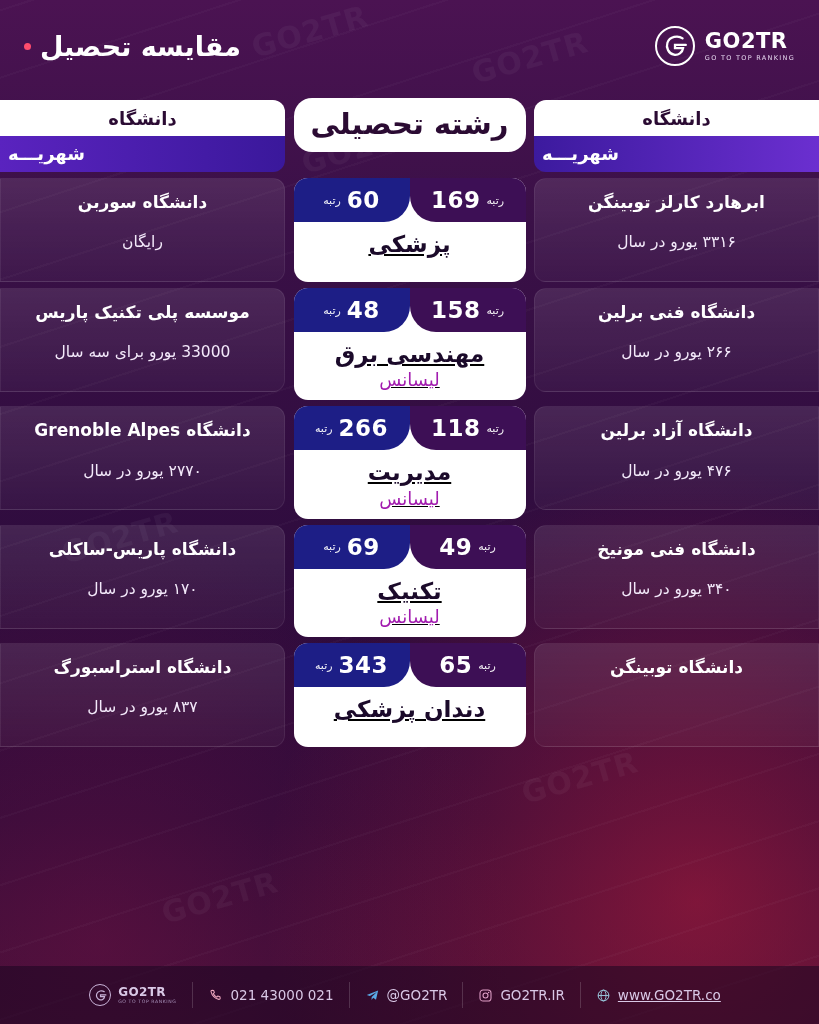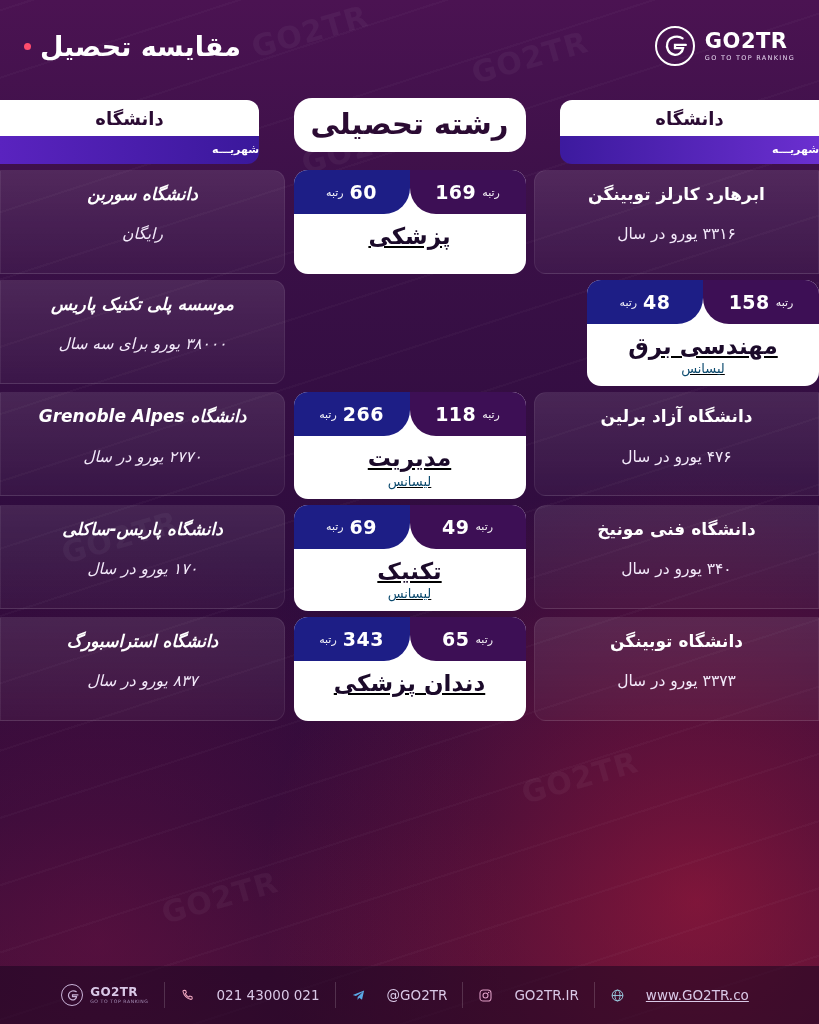--- a/index.html
+++ b/index.html
@@ -160,39 +160,39 @@
   .cols {
     position: relative;
     z-index: 3;
     display: flex;
     align-items: flex-start;
     justify-content: space-between;
     padding: 8px 0 0;
     gap: 8px;
   }
   .col-head {
-    width: 259px;
+    width: 285px;
     border-radius: 12px;
     overflow: hidden;
   }
   .col-head .uni {
     background: #ffffff;
     color: #2b0b33;
     font-size: 18px;
     font-weight: bold;
     text-align: center;
     padding: 8px 0 7px;
   }
   .col-head .fee {
     background: linear-gradient(90deg, #3c1a9e, #6b2fd0);
     color: #ffffff;
-    font-size: 11px;
-    font-weight: bold;
-    text-align: right;
-    padding: 7px 0 8px;
+    font-size: 18px;
+    font-weight: bold;
+    text-align: left;
+    padding: 7px 8px 8px;
     letter-spacing: 1px;
   }
   .col-head.right-col { border-top-right-radius:0; border-bottom-right-radius:0; }
   .col-head.left-col { border-top-left-radius:0; border-bottom-left-radius:0; }
   .col-head.left-col .fee { background: linear-gradient(90deg, #5a23bf, #3a189b); }
   .center-head {
     flex: none;
     width: 232px;
     background: #ffffff;
     border-radius: 18px;
@@ -218,21 +218,21 @@
     width: 285px;
     border-radius: 12px;
     padding: 12px 14px 14px;
     text-align: center;
     color: #ffffff;
     background: linear-gradient(180deg, rgba(255,255,255,0.10), rgba(255,255,255,0.035));
     border: 1px solid rgba(255,255,255,0.07);
     min-height: 104px;
   }
   .side-card.right-col { border-top-right-radius: 0; border-bottom-right-radius: 0; }
-  .side-card.left-col { border-top-left-radius: 0; border-bottom-left-radius: 0; font-style: italic; }
+  .side-card.left-col { border-top-left-radius: 0; border-bottom-left-radius: 0; }
   .side-card .uni-name {
     font-size: 17px;
     font-weight: bold;
     line-height: 1.3;
     margin-bottom: 20px;
   }
   .side-card .fee-val {
     font-size: 15.5px;
     color: #f3e9fa;
   }
@@ -262,52 +262,52 @@
     position: relative;
   }
   .rank-half.fr {
     background: #1d1e86;
     border-bottom-right-radius: 26px;
   }
   .rank-half.de {
     background: #3d0f55;
     border-bottom-left-radius: 26px;
   }
-  .rank-num { font-size: 19px; font-weight: bold; letter-spacing: 0.5px; }
+  .rank-num { font-size: 23px; font-weight: bold; letter-spacing: 0.5px; }
   .rank-lbl { font-size: 11px; opacity: 0.95; }
   .center-body { padding: 9px 6px 10px; text-decoration: underline; }
   .major {
     color: #1b0a2a;
     font-size: 23px;
     font-weight: bold;
     line-height: 1.15;
   }
   .degree {
-    color: #0c4a6e;
-    font-size: 13px;
+    color: #a21caf;
+    font-size: 18px;
     margin-top: 2px;
   }
 
   
   footer.bottom {
     position: absolute;
     left: 0; right: 0; bottom: 0;
     height: 58px;
     background: rgba(25,6,32,0.55);
     display: flex;
     align-items: center;
     justify-content: center;
     gap: 0;
     z-index: 4;
     direction: ltr;
   }
   .f-item {
     display: flex;
     align-items: center;
-    gap: 21px;
+    gap: 7px;
     color: #d9c8e6;
     font-size: 13.5px;
     padding: 0 15px;
     border-right: 1px solid rgba(255,255,255,0.16);
     height: 26px;
     white-space: nowrap;
   }
   .f-item:last-child { border-right: none; text-decoration: underline; }
   .f-item svg { width: 15px; height: 15px; flex: none; }
   .f-logo { display: flex; align-items: center; gap: 7px; padding: 0 16px 0 6px; border-right: 1px solid rgba(255,255,255,0.16); height: 26px;}
@@ -387,39 +387,43 @@
           <div class="degree"></div>
         </div>
       </div>
       <div class="side-card left-col">
         <div class="uni-name">دانشگاه سوربن</div>
         <div class="fee-val">رایگان</div>
       </div>
     </div>
 
     <div class="row">
+      <div class="side-card right-col">
+        <div class="uni-name">دانشگاه فنی برلین</div>
+        <div class="fee-val">۲۶۶ یورو در سال</div>
+      </div>
       <div class="center-card">
         <div class="rank-bar">
           <div class="rank-half de">
             <span class="rank-lbl">رتبه</span>
             <span class="rank-num">158</span>
           </div>
           <div class="rank-half fr">
             <span class="rank-num">48</span>
             <span class="rank-lbl">رتبه</span>
           </div>
         </div>
         <div class="center-body">
           <div class="major">مهندسی برق</div>
           <div class="degree">لیسانس</div>
         </div>
       </div>
       <div class="side-card left-col">
         <div class="uni-name">موسسه پلی تکنیک پاریس</div>
-        <div class="fee-val">۳۸۰۰۰ یورو برای سه سال</div>
+        <div class="fee-val">33000 یورو برای سه سال</div>
       </div>
     </div>
 
     <div class="row">
       <div class="side-card right-col">
         <div class="uni-name">دانشگاه آزاد برلین</div>
         <div class="fee-val">۴۷۶ یورو در سال</div>
       </div>
       <div class="center-card">
         <div class="rank-bar">
@@ -466,21 +470,20 @@
       </div>
       <div class="side-card left-col">
         <div class="uni-name">دانشگاه پاریس-ساکلی</div>
         <div class="fee-val">۱۷۰ یورو در سال</div>
       </div>
     </div>
 
     <div class="row">
       <div class="side-card right-col">
         <div class="uni-name">دانشگاه توبینگن</div>
-        <div class="fee-val">۳۳۷۳ یورو در سال</div>
       </div>
       <div class="center-card">
         <div class="rank-bar">
           <div class="rank-half de">
             <span class="rank-lbl">رتبه</span>
             <span class="rank-num">65</span>
           </div>
           <div class="rank-half fr">
             <span class="rank-num">343</span>
             <span class="rank-lbl">رتبه</span>

